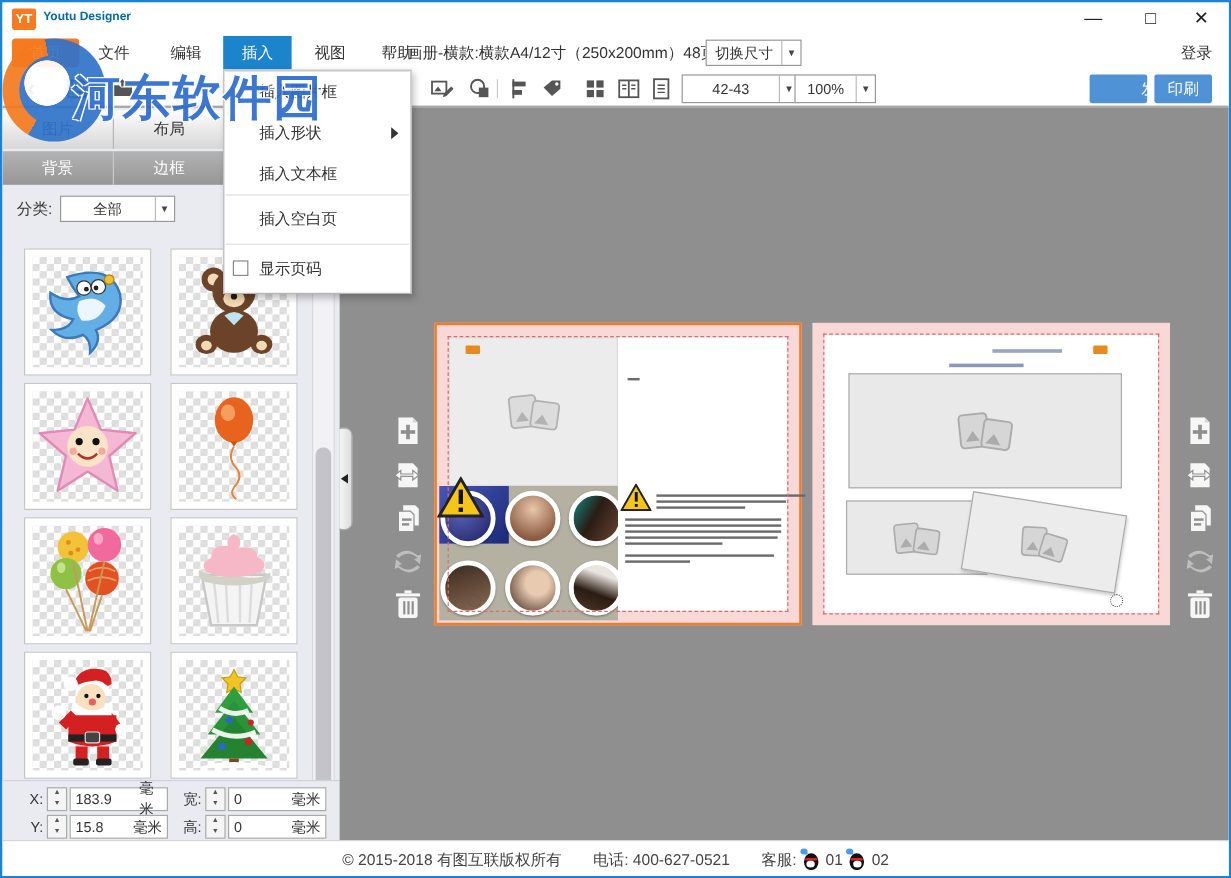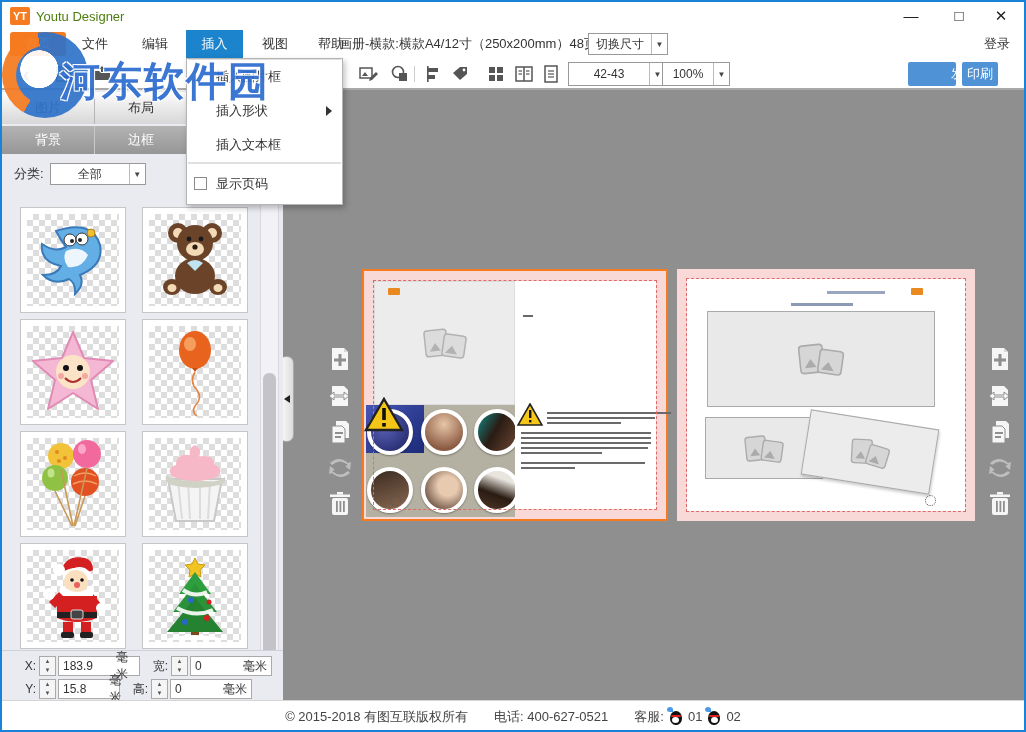--- a/index.html
+++ b/index.html
@@ -4,21 +4,21 @@
 <style>
   * { margin:0; padding:0; box-sizing:border-box; }
   html,body { width:1026px; height:732px; }
   body { font-family:"Liberation Sans","DejaVu Sans",sans-serif; font-size:13px; color:#333; }
   #window { position:relative; width:1026px; height:732px; background:#fff; border:2px solid #1a82d9; overflow:hidden; }
   .abs { position:absolute; }
 
   
   .titlebar { left:0; top:0; right:0; height:28px; background:#fff; }
   .app-logo { left:8px; top:5px; width:20px; height:18px; background:#f57a20; color:#fff; font-size:11px; font-weight:bold; text-align:center; line-height:18px; border-radius:2px; }
-  .app-title { left:34px; top:7px; font-size:13px; color:#4d7c0f; }
+  .app-title { left:34px; top:7px; font-size:10px; color:#0369a1;font-weight:bold; }
   .win-btn { top:2px; width:30px; height:24px; text-align:center; line-height:24px; font-size:15px; color:#222; cursor:default; }
 
   
   .menubar { left:0; top:28px; right:0; height:28px; background:#fff; }
   .home-btn { left:8px; top:2px; width:56px; height:24px; background:#f57a20; color:#fff; text-align:center; line-height:24px; border-radius:3px; }
   .menu-item { top:0; height:28px; line-height:28px; padding:0 10px; color:#333; }
   .menu-item.active { background:#1b84cc; color:#fff; }
   .doc-title { left:337px; top:0; height:28px; line-height:28px; color:#333; font-size:13px; }
   .size-select { left:586px; top:3px; width:80px; height:22px; }
   .login { right:14px; top:0; height:28px; line-height:28px; color:#333; }
@@ -217,21 +217,21 @@
     <div class="abs tb-select selbox" style="left:566px;width:98px;">
       <span class="val">42-43</span>
       <span class="arr">▼</span>
     </div>
     <div class="abs tb-select selbox" style="left:660px;width:68px;">
       <span class="val">100%</span>
       <span class="arr">▼</span>
     </div>
 
     <div class="abs blue-btn" style="left:906px;width:48px;padding-left:43px;">发布</div>
-    <div class="abs blue-btn" style="left:960px;width:36px;">印刷</div>
+    <div class="abs blue-btn" style="left:960px;width:48px;">印刷</div>
   </div>
 
   <div class="abs sidebar">
     <div class="abs tabs-r1">
       <div class="tab">图片</div>
       <div class="tab">布局</div>
     </div>
     <div class="abs tabs-r2">
       <div class="tab">背景</div>
       <div class="tab">边框</div>
@@ -401,21 +401,21 @@
           <span class="num">0</span>
           <span class="unit">毫米</span>
         </div>
       </div>
       <div class="crow" style="left:6px;top:27px;">
         <span class="clabel">Y:</span>
         <div class="stepper">
             <span>▲</span>
             <span>▼</span>
           </div>
-        <div class="vbox" style="width:62px;align-items:center;">
+        <div class="vbox" style="width:82px;align-items:center;">
           <span class="num">15.8</span>
           <span class="unit">毫米</span>
         </div>
         <span class="clabel">高:</span>
         <div class="stepper">
             <span>▲</span>
             <span>▼</span>
           </div>
         <div class="vbox" style="width:82px;">
           <span class="num">0</span>
@@ -601,20 +601,21 @@
 
   <div class="abs insert-menu">
     <div class="im-sep"></div>
     <div class="im-item">插入图片框</div>
     <div class="im-item">
       <span>插入形状</span>
       <span class="im-arrow"></span>
     </div>
     <div class="im-item">插入文本框</div>
     <div class="im-sep"></div>
+    <div class="im-item tall">插入空白页</div>
     <div class="im-sep"></div>
     <div class="im-item tall">
       <span class="im-check"></span>
       <span>显示页码</span>
     </div>
   </div>
 
   <div class="abs footer">
     <span>© 2015-2018 有图互联版权所有</span>
     <span>电话: 400-627-0521</span>

